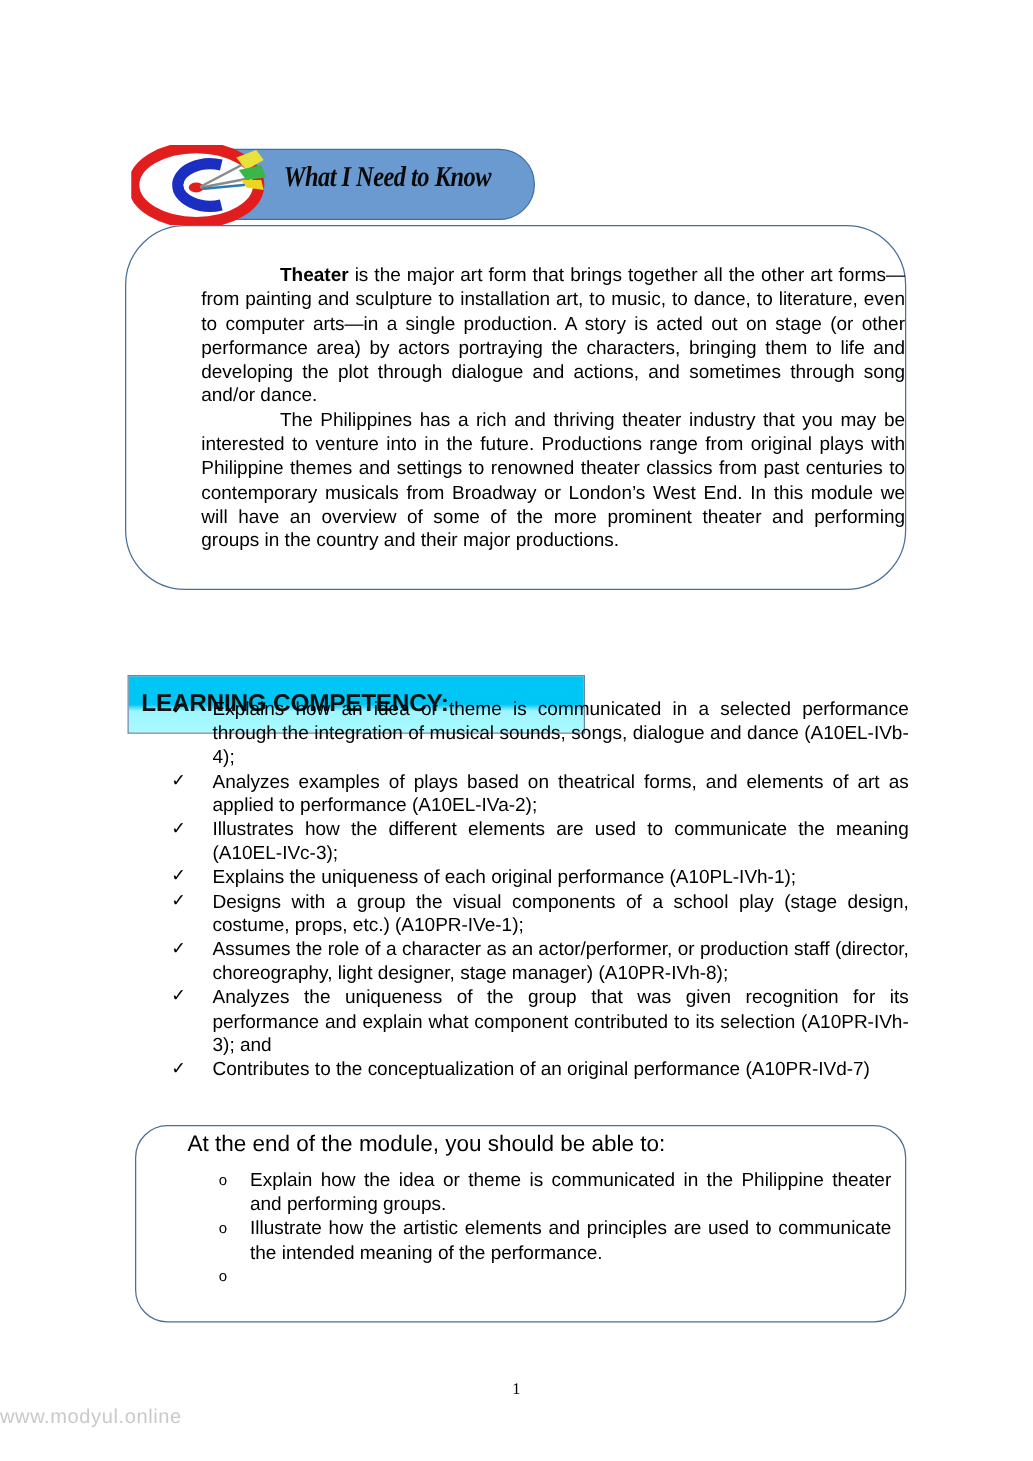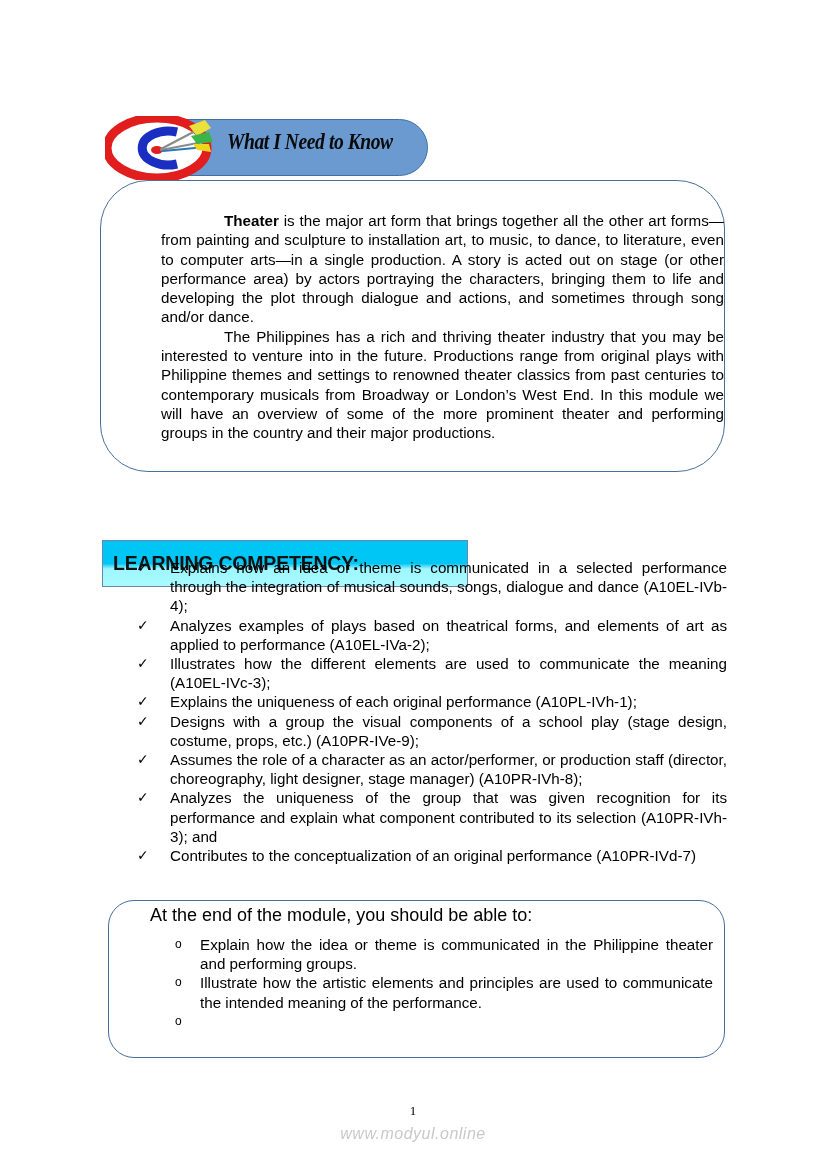--- a/index.html
+++ b/index.html
@@ -72,22 +72,22 @@
     }
     .obj-list li { position: relative; padding-left: 28px; text-align: justify; }
     .bullet {
       position: absolute; left: 3px; top: 0; font-size: 12px;
     }
     .page-num {
       position: absolute; left: 0; width: 826px; top: 1103px; text-align: center;
       font-family: "Liberation Serif", serif; font-size: 13px;
     }
     .watermark {
-      position: absolute; left: 0; width: 826px; top: 1125px; text-align: center;
-      font-size: 16px; color: #c9c9c9; letter-spacing: 0.5px; font-style: italic;
+      position: absolute; left: 0; width: 826px; top: 1125px; 
+      font-size: 16px; color: #c9c9c9; letter-spacing: 0.5px;
     }
   </style>
 </head>
 <body>
 
 <div class="banner">
   <div class="banner-pill"></div>
   <svg class="target" viewBox="0 0 116 64">
     <ellipse cx="52" cy="32" rx="50" ry="30" fill="#ffffff" stroke="#e11d1d" stroke-width="9"></ellipse>
     <ellipse cx="52" cy="32" rx="34" ry="20" fill="#ffffff"></ellipse>
@@ -114,21 +114,21 @@
 
 <div class="lc-header">
   <div class="lc-title">LEARNING COMPETENCY:</div>
 </div>
 
 <ul class="comp-list">
   <li><span class="check">✓</span><span>Explains how an idea or theme is communicated in a selected performance through the integration of musical sounds, songs, dialogue and dance (A10EL-IVb-4);</span></li>
   <li><span class="check">✓</span><span>Analyzes examples of plays based on theatrical forms, and elements of art as applied to performance (A10EL-IVa-2);</span></li>
   <li><span class="check">✓</span><span>Illustrates how the different elements are used to communicate the meaning (A10EL-IVc-3);</span></li>
   <li><span class="check">✓</span><span>Explains the uniqueness of each original performance (A10PL-IVh-1);</span></li>
-  <li><span class="check">✓</span><span>Designs with a group the visual components of a school play (stage design, costume, props, etc.) (A10PR-IVe-9);</span></li>
+  <li><span class="check">✓</span><span>Designs with a group the visual components of a school play (stage design, costume, props, etc.) (A10PR-IVe-1);</span></li>
   <li><span class="check">✓</span><span>Assumes the role of a character as an actor/performer, or production staff (director, choreography, light designer, stage manager) (A10PR-IVh-8);</span></li>
   <li><span class="check">✓</span><span>Analyzes the uniqueness of the group that was given recognition for its performance and explain what component contributed to its selection (A10PR-IVh-3); and</span></li>
   <li><span class="check">✓</span><span>Contributes to the conceptualization of an original performance (A10PR-IVd-7)</span></li>
 </ul>
 
 <div class="obj-box"></div>
 <div class="obj-intro">At the end of the module, you should be able to:</div>
 <ul class="obj-list">
   <li><span class="bullet">o</span><span>Explain how the idea or theme is communicated in the Philippine theater and performing groups.</span></li>
   <li><span class="bullet">o</span><span>Illustrate how the artistic elements and principles are used to communicate the intended meaning of the performance.</span></li>

